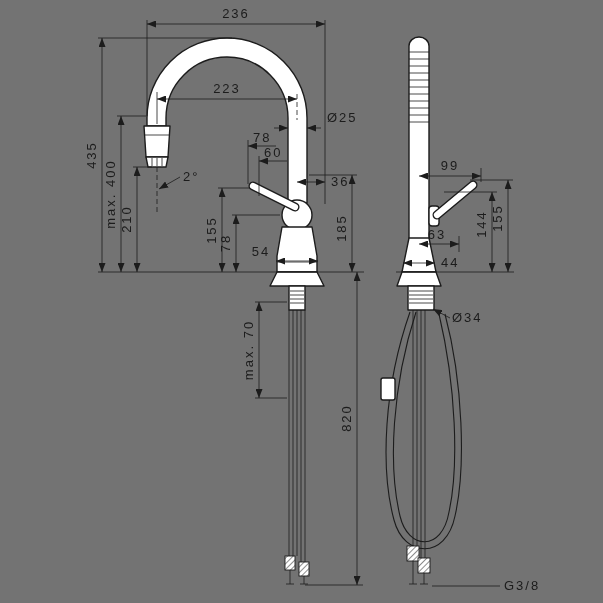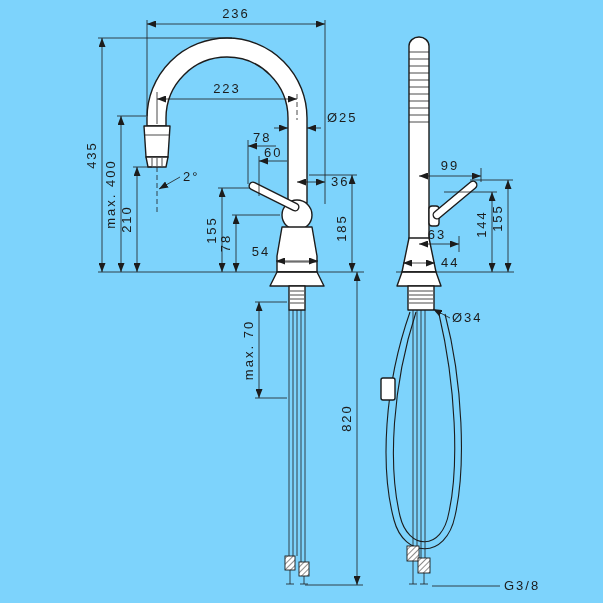--- a/index.html
+++ b/index.html
@@ -1,17 +1,17 @@
 <!DOCTYPE html>
 <html><head>
 <meta charset="utf-8">
 <style>
   html,body { margin:0; padding:0; background:#ffffff; }
   .canvas {
-    position:relative; width:603px; height:603px; background:#7dd3fc;
+    position:relative; width:603px; height:603px; background:#737373;
     font-family:"Liberation Sans", sans-serif;
   }
   svg { display:block; }
   .obj   { fill:#ffffff; stroke:#1c1c1c; stroke-width:1.4; stroke-linejoin:round; }
   .thin  { fill:none; stroke:#1c1c1c; stroke-width:0.8; }
   .hose  { fill:none; stroke:#1c1c1c; stroke-width:1.1; }
   .ext   { fill:none; stroke:#1c1c1c; stroke-width:0.8; }
   .dimline { fill:none; stroke:#1c1c1c; stroke-width:0.8; }
   .dash  { fill:none; stroke:#1c1c1c; stroke-width:0.8; stroke-dasharray:5 3; }
   .leverB { fill:none; stroke:#1c1c1c; stroke-width:9; stroke-linecap:round; }

